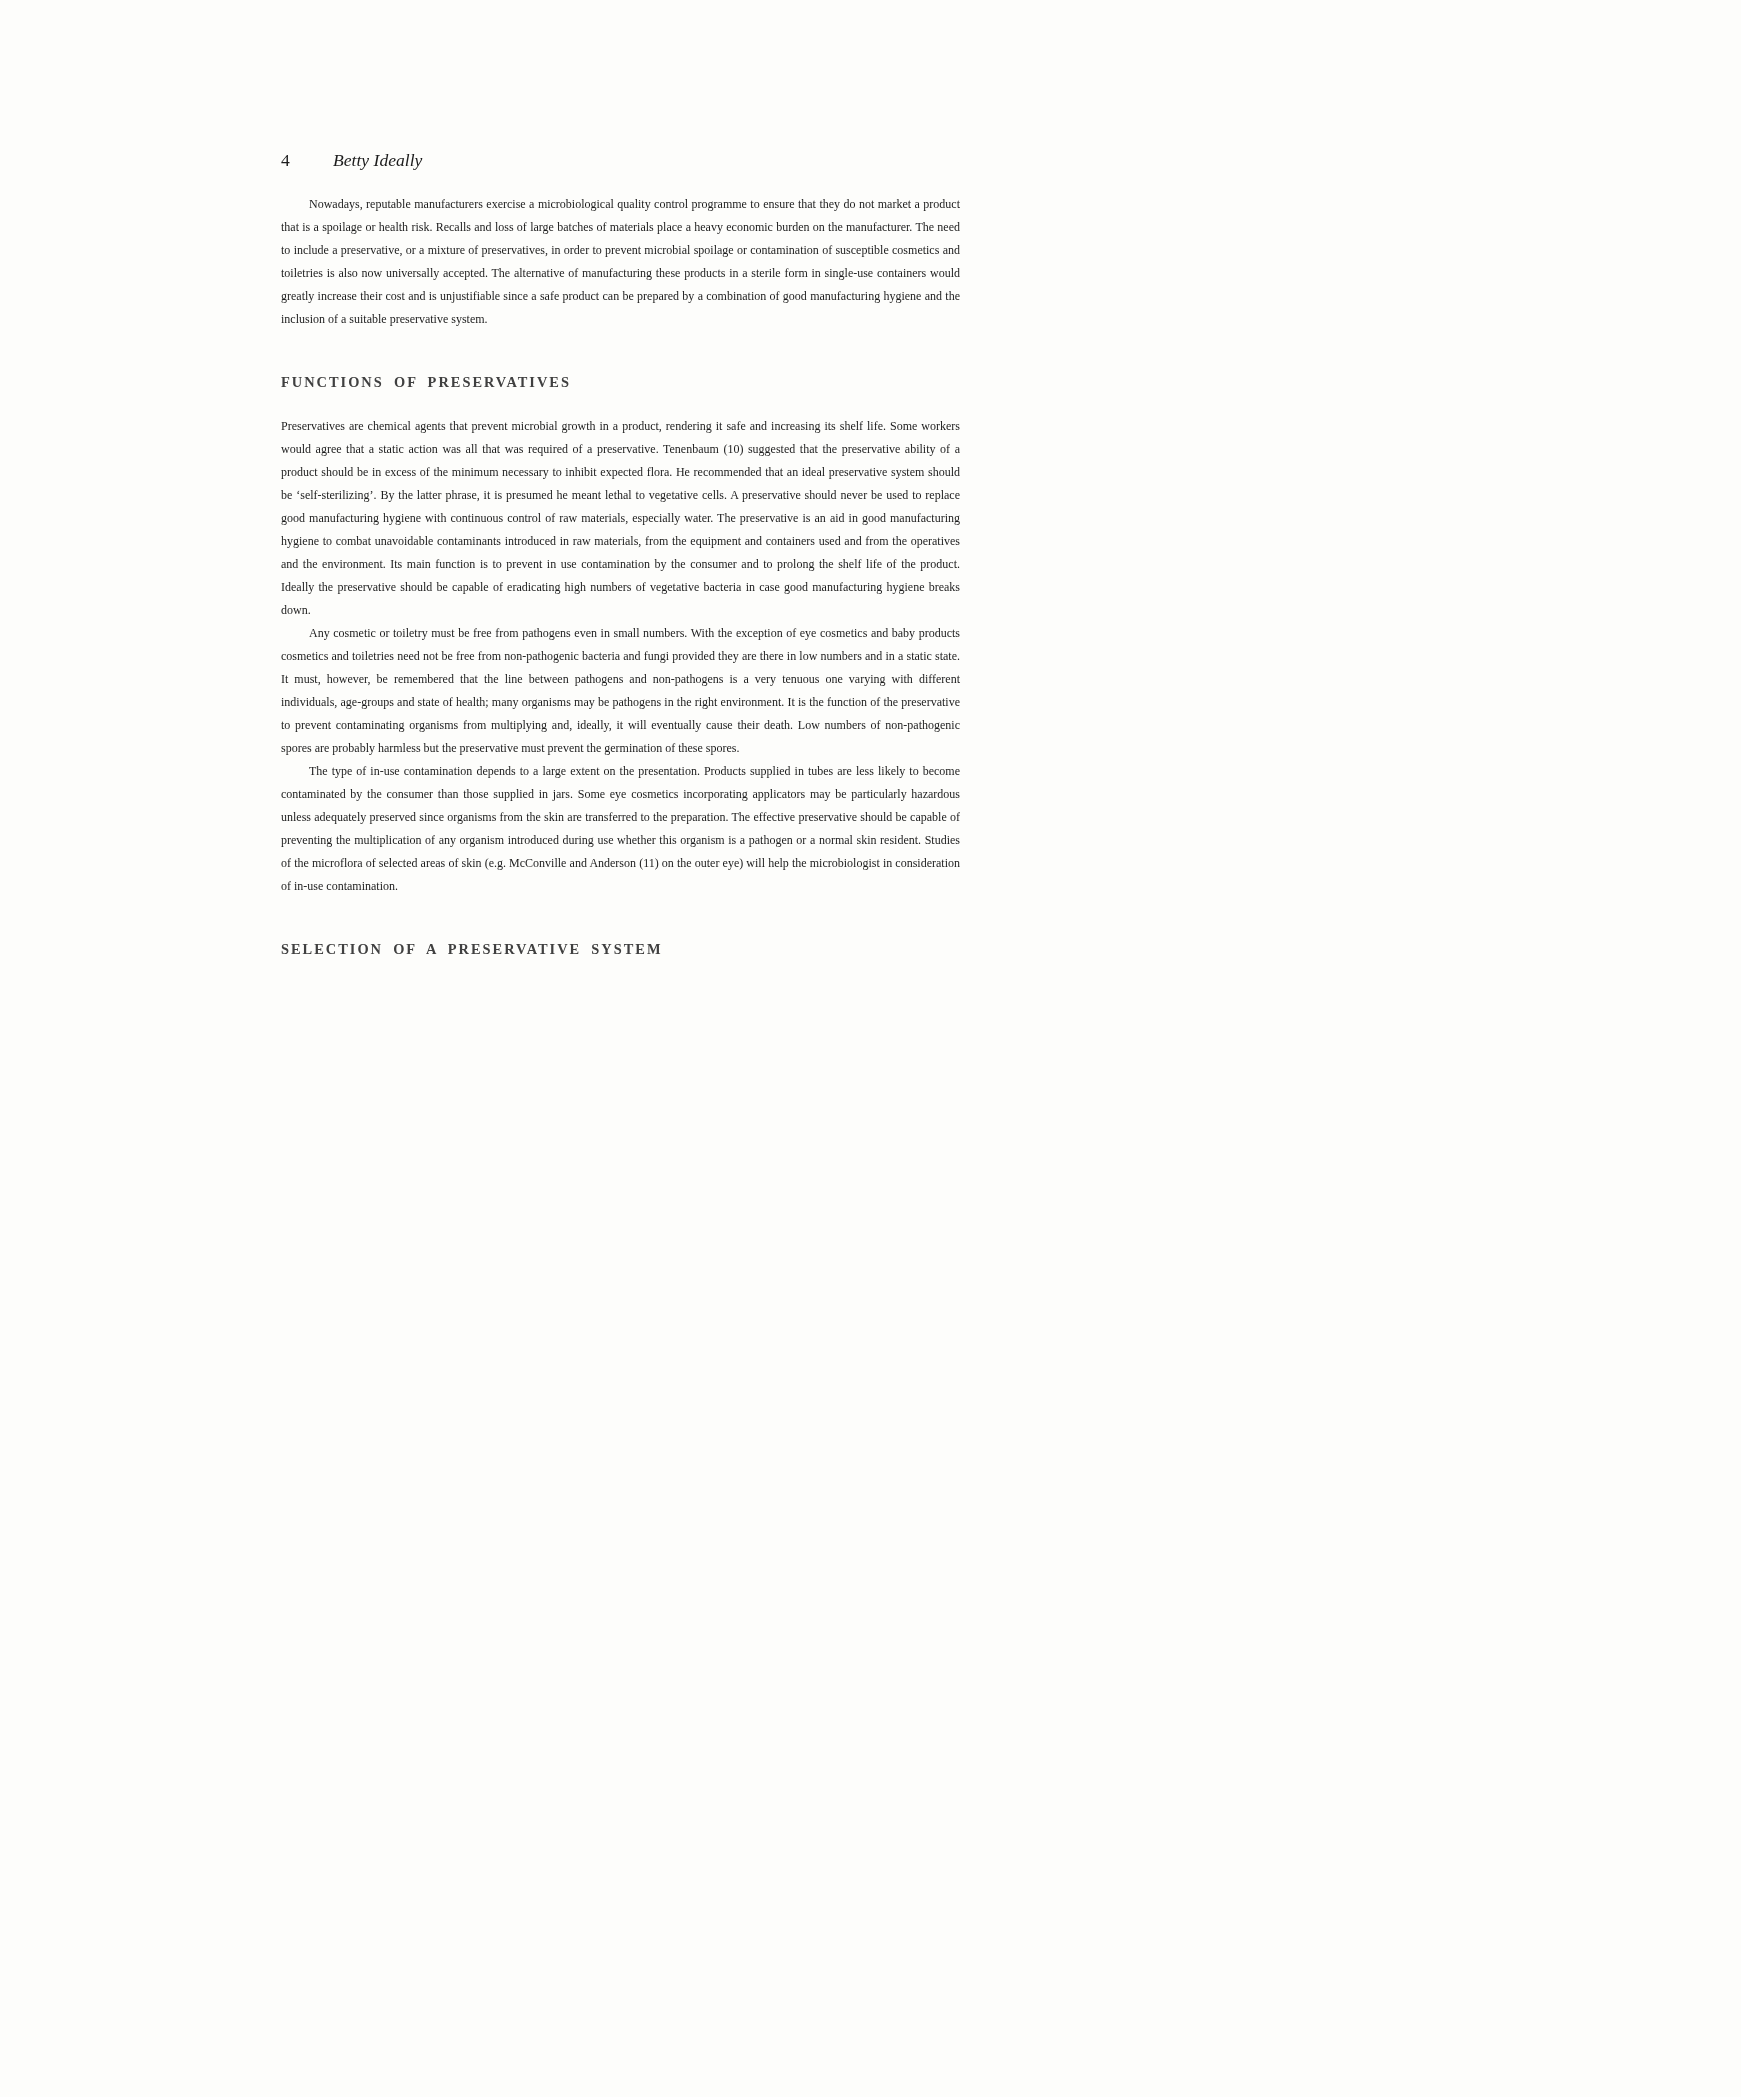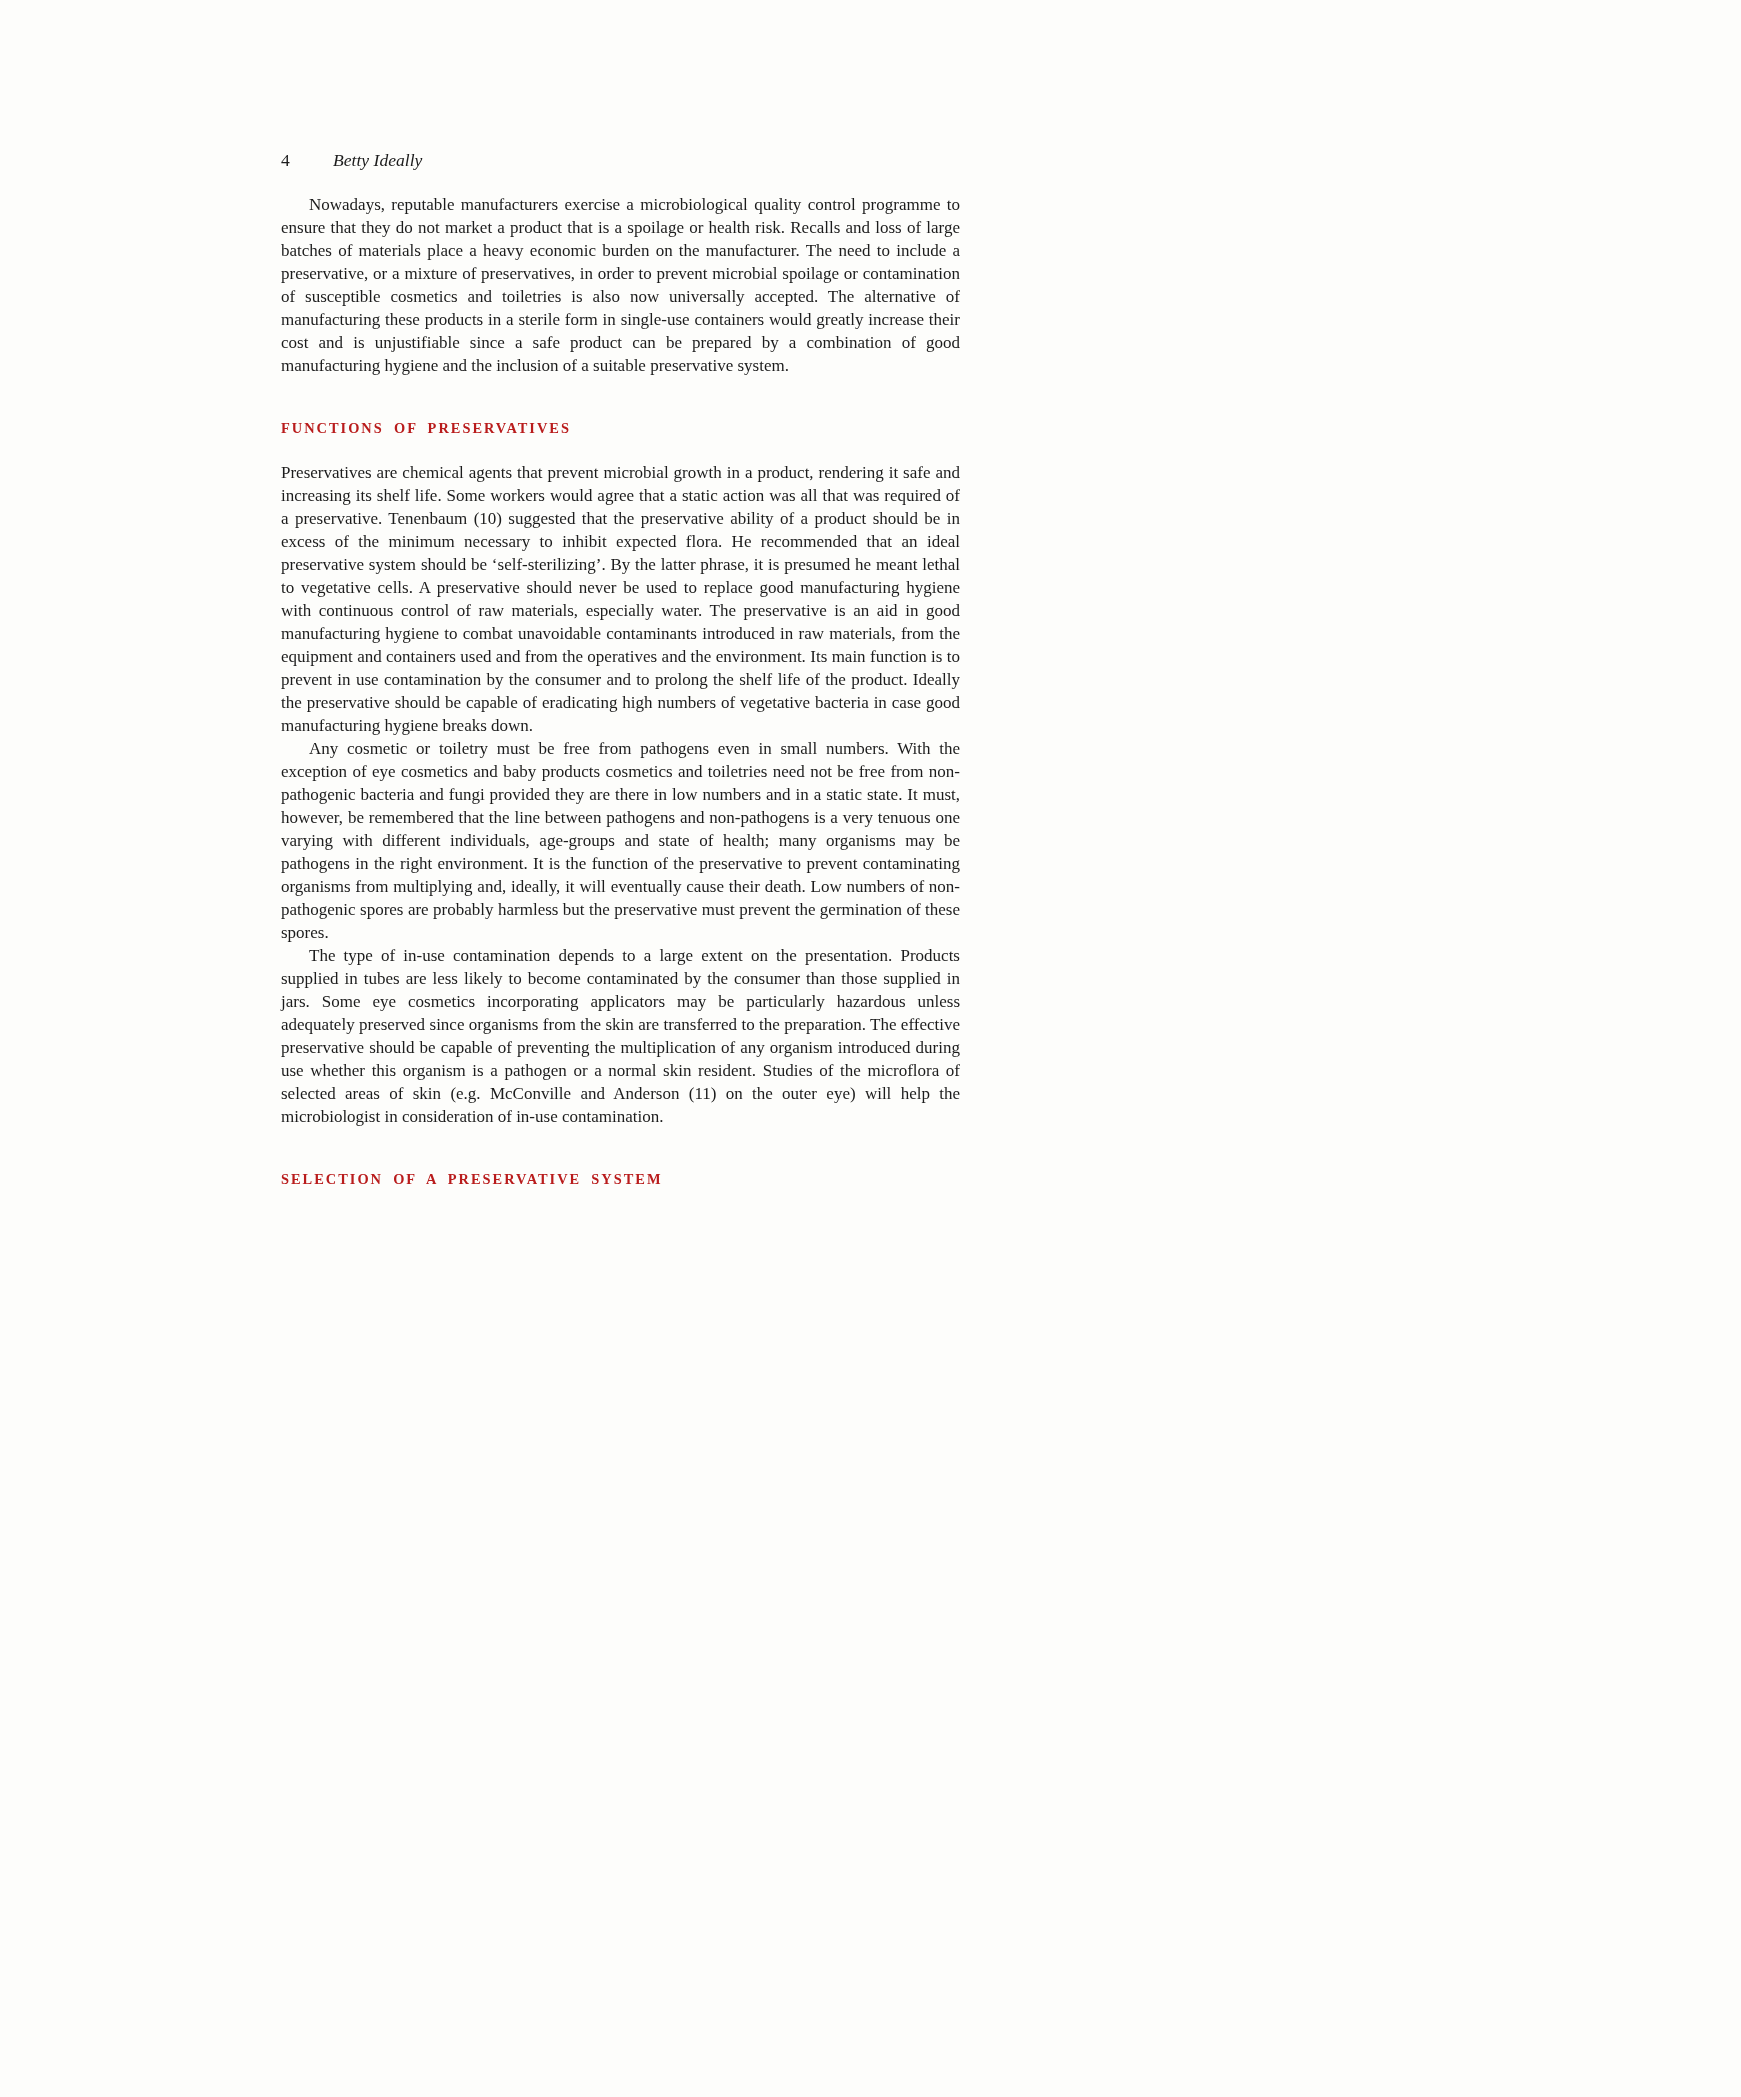--- a/index.html
+++ b/index.html
@@ -29,36 +29,36 @@
   }
   .running-header .folio {
     display: inline-block;
     width: 52px;
   }
   .running-header .author {
     font-style: italic;
   }
   p.body-para {
     margin: 0;
-    font-size: 17px;
+    font-size: 12px;
     line-height: 23px;
     text-align: justify;
     text-justify: inter-word;
   }
   p.body-para.indent {
     text-indent: 28px;
   }
   h2.section-heading {
     margin: 43px 0 24px 0;
     font-size: 14.4px;
     font-weight: bold;
     letter-spacing: 2px;
     word-spacing: 4.6px;
     text-transform: uppercase;
-    color: #b91c1c;
+    color: #404040;
   }
 </style>
 </head>
 <body>
 
 <div class="page-column">
 
   <div class="running-header">
     <span class="folio">4</span>
     <span class="author">Betty Ideally</span>

